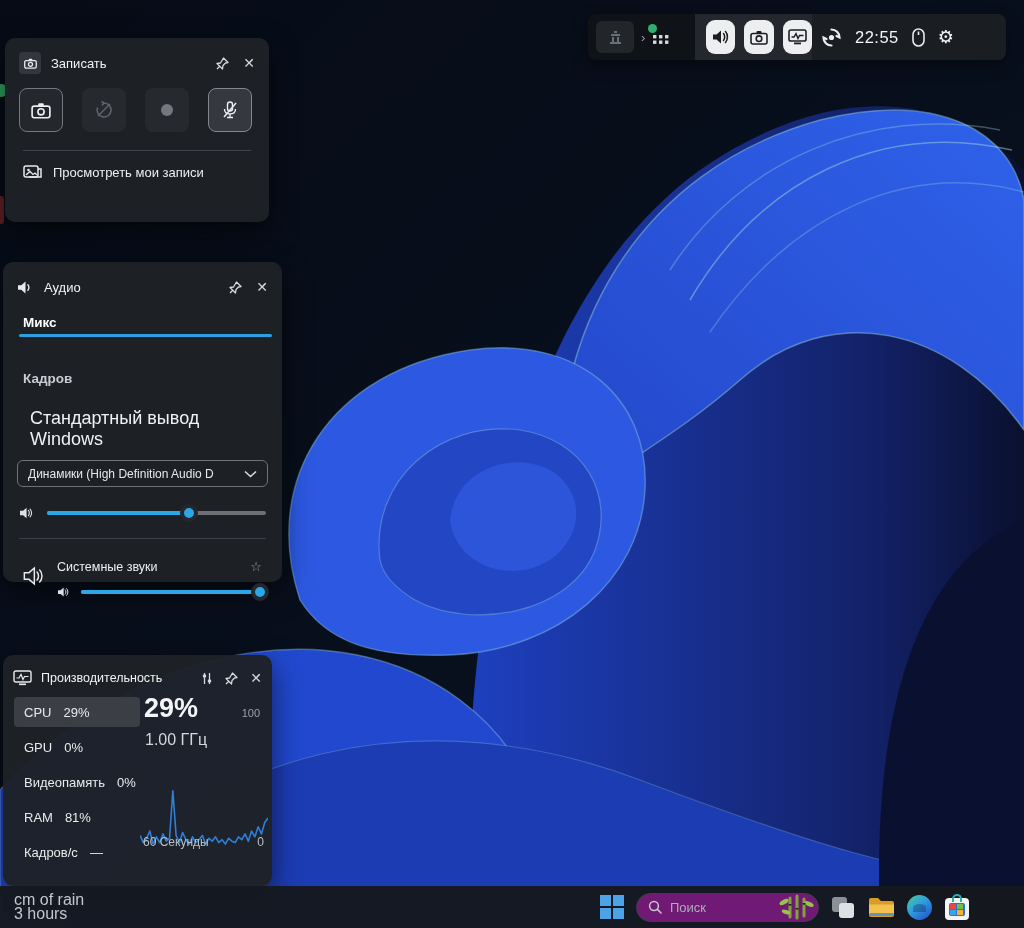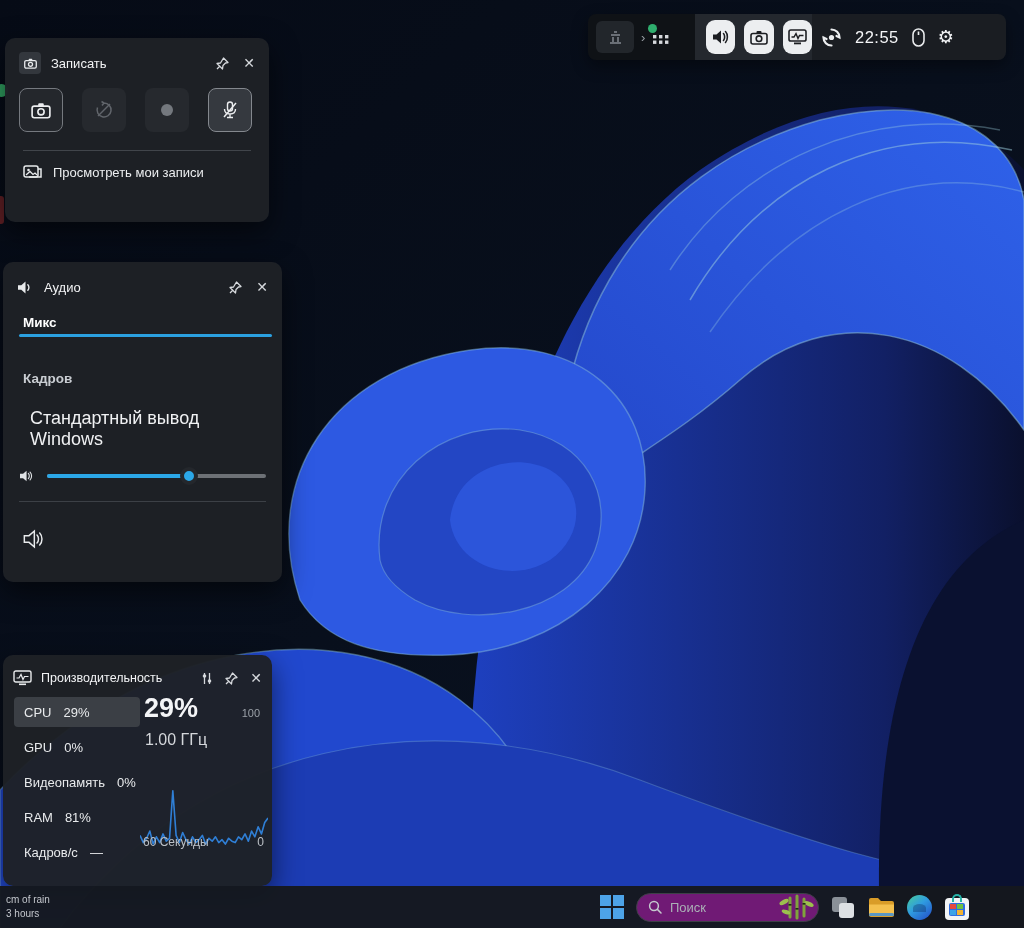--- a/index.html
+++ b/index.html
@@ -88,21 +88,21 @@
   .grid-wrap { position:relative; width:18px; height:18px; margin-top:4px; }
   .grid-dot { position:absolute; left:-4px; top:-6px; width:9px; height:9px; border-radius:50%; background:#2fae6e; }
   .wbtn { width:34px; height:34px; border-radius:9px; background:#eceef0;
     display:flex; align-items:center; justify-content:center; }
   .gb-time { font-size:16.5px; color:#f4f5f7; letter-spacing:.5px; }
   .gear { color:#f2f3f5; font-size:18px; line-height:1; }
 
   
   .taskbar { position:absolute; left:0; right:0; bottom:0; height:42px;
     background:rgba(21,24,29,.96); z-index:6; }
-  .weather { position:absolute; left:6px; top:7px; font-size:10px; line-height:14px; color:#c3c7cd; }
+  .weather { position:absolute; left:14px; top:7px; font-size:16px; line-height:14px; color:#c3c7cd; }
   .tb-items { position:absolute; left:598px; top:0; height:42px; display:flex; align-items:center; gap:10px; }
   .tb-icon { width:28px; height:28px; display:flex; align-items:center; justify-content:center; border-radius:5px; }
   .win-logo { display:grid; grid-template-columns:11px 11px; grid-template-rows:11px 11px; gap:2px; }
   .win-logo i { background:#4da3e8; }
   .searchbox { width:183px; height:29px; border-radius:15px; background:#701a75; border:1px solid #3d4147;
     display:flex; align-items:center; padding:0 4px 0 11px; overflow:hidden; }
   .searchbox .ph { font-size:13px; color:#aab0b6; margin-left:8px; flex:1; }
   .task-view { position:relative; width:24px; height:24px; }
   .task-view .b1 { position:absolute; left:1px; top:2px; width:15px; height:15px; background:#8a9098; border-radius:3px; }
   .task-view .b2 { position:absolute; left:8px; top:8px; width:15px; height:15px; background:#dde0e4; border-radius:3px; }
@@ -300,37 +300,59 @@
             </svg>
         </span>
         <span class="hdr-btn">✕</span>
       </div>
     </div>
     <div class="tabs">
       <span class="tab active">Микс</span>
       <span class="tab">Кадров</span>
     </div>
     <div class="out-label">Стандартный вывод Windows</div>
+    <div class="dropdown">
+      <span>Динамики (High Definition Audio D</span>
+      <svg class="ic" width="13" height="8" viewBox="0 0 13 8">
+        <polyline points="1,1.5 6.5,6.5 12,1.5" fill="none" stroke="#d6d9dd" stroke-width="1.6"></polyline>
+      </svg>
+    </div>
     <div class="slider-row">
       <svg class="ic" width="16" height="14" viewBox="0 0 18 16">
         <polygon points="1,5.5 4.5,5.5 8.5,2 8.5,14 4.5,10.5 1,10.5" fill="#dfe2e5"></polygon>
         <path d="M10.5,5 C12,6.5 12,9.5 10.5,11 M12.5,3.5 C14.8,5.8 14.8,10.2 12.5,12.5" stroke="#dfe2e5" stroke-width="1.3" fill="none" stroke-linecap="round"></path>
       </svg>
       <div class="slider" style="--pct: 65%;">
         <div class="fill"></div>
         <div class="thumb"></div>
       </div>
     </div>
     <div class="aud-divider"></div>
     <div class="sys-row">
       <div class="sys-big-icon">
         <svg class="ic" width="24" height="22" viewBox="0 0 18 16">
           <polygon points="1,5.5 4.5,5.5 8.5,2 8.5,14 4.5,10.5 1,10.5" fill="none" stroke="#e8eaec" stroke-width="1.1"></polygon>
           <path d="M10.5,5 C12,6.5 12,9.5 10.5,11 M12.5,3.5 C14.8,5.8 14.8,10.2 12.5,12.5" stroke="#e8eaec" stroke-width="1.1" fill="none" stroke-linecap="round"></path>
         </svg>
+      </div>
+      <div class="sys-body">
+        <div class="sys-title-row">
+          <span class="sys-title">Системные звуки</span>
+          <span class="sys-star">☆</span>
+        </div>
+        <div class="sys-slider-row">
+          <svg class="ic" width="14" height="12" viewBox="0 0 18 16">
+            <polygon points="1,5.5 4.5,5.5 8.5,2 8.5,14 4.5,10.5 1,10.5" fill="#dfe2e5"></polygon>
+            <path d="M10.5,5 C12,6.5 12,9.5 10.5,11 M12.5,3.5 C14.8,5.8 14.8,10.2 12.5,12.5" stroke="#dfe2e5" stroke-width="1.3" fill="none" stroke-linecap="round"></path>
+          </svg>
+          <div class="slider" style="--pct: 100%;">
+            <div class="fill"></div>
+            <div class="thumb"></div>
+          </div>
+        </div>
       </div>
     </div>
   </div>
 
   <div class="panel perf">
     <div class="panel-header">
       <svg class="ic" width="19" height="17" viewBox="0 0 19 17" style="margin-right:9px;">
         <rect x="1" y="1" width="17" height="11" rx="1.8" fill="none" stroke="#e8eaec" stroke-width="1.4"></rect>
         <polyline points="3.5,8 6,8 8,4.5 10,9.5 11.5,6.5 15.5,6.5" fill="none" stroke="#e8eaec" stroke-width="1.2"></polyline>
         <rect x="6" y="13.5" width="7" height="1.6" fill="#e8eaec"></rect>

